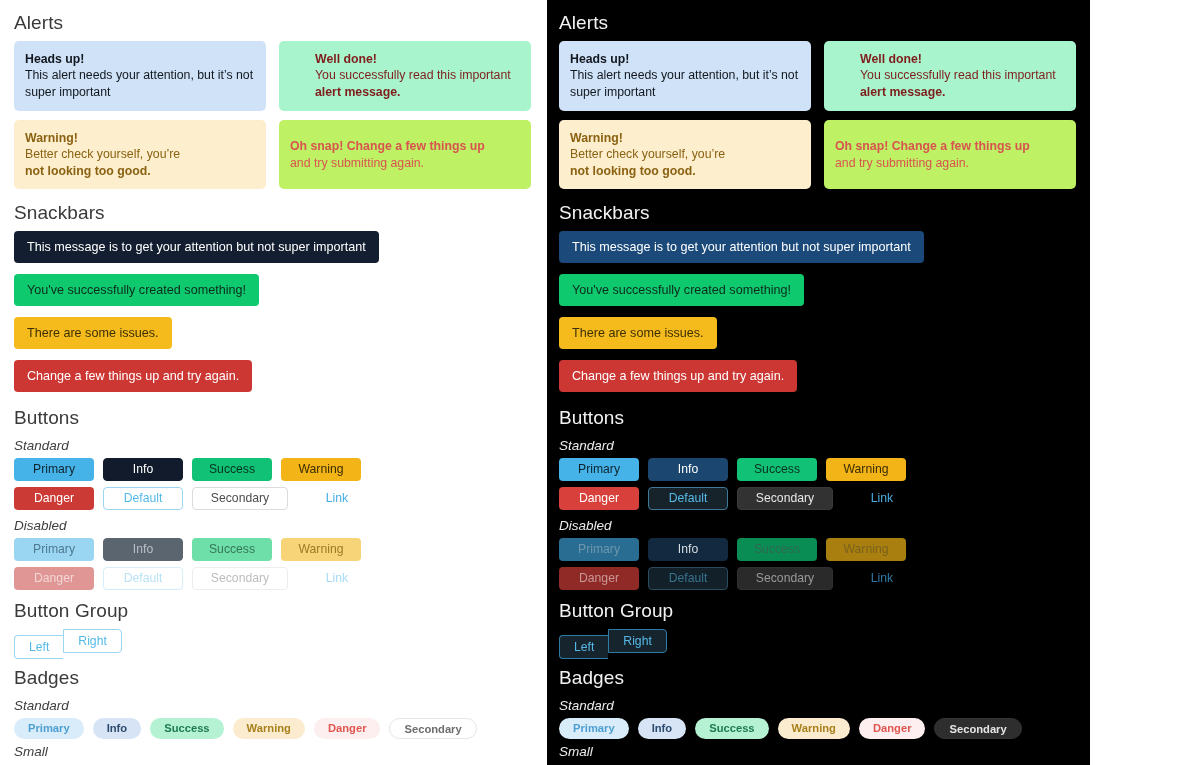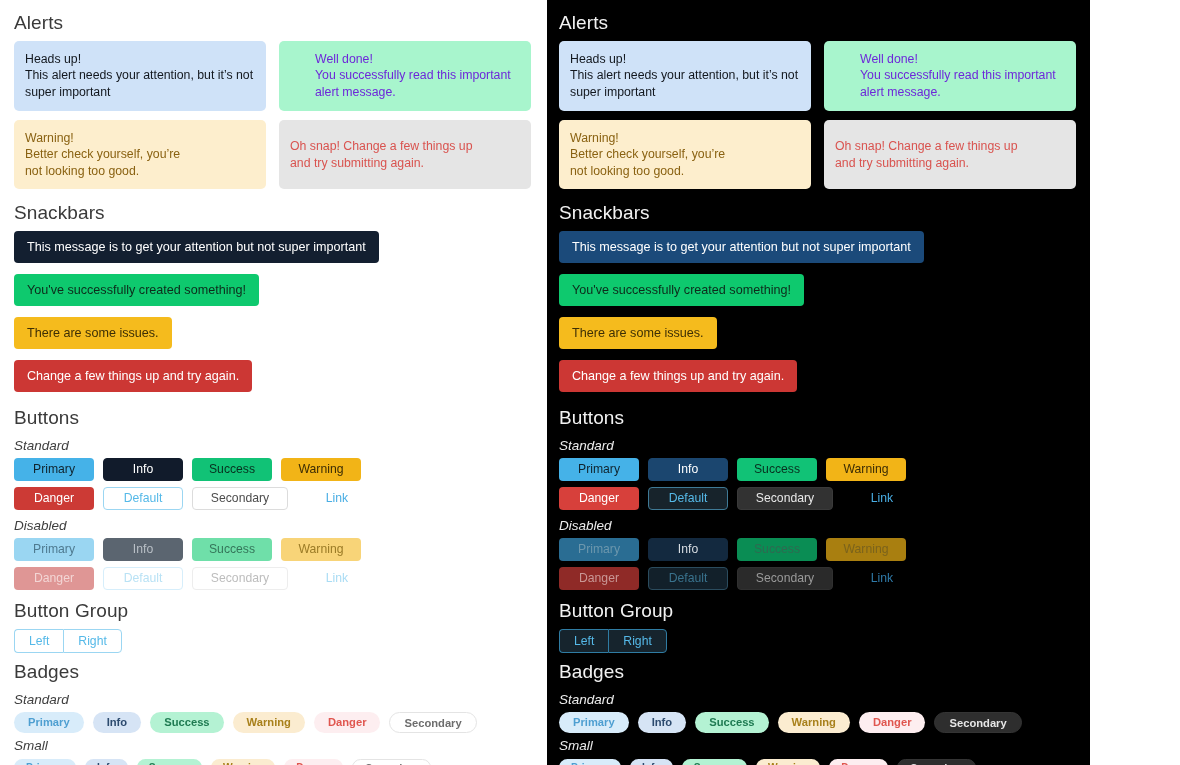--- a/index.html
+++ b/index.html
@@ -26,25 +26,25 @@
   .light h3.sub{color:#3f3f3f;}
   .dark h3.sub{color:#ececec;}
 
   
   .alert-grid{display:grid;grid-template-columns:252px 252px;gap:9px 13px;margin-bottom:9px;}
   .alert{
     border-radius:5px;padding:10px 11px;font-size:12.3px;line-height:1.35;
     box-sizing:border-box;min-height:52px;display:flex;align-items:center;
   }
   .alert span{display:block;}
-  .alert b{font-weight:400;}
+  .alert b{font-weight:700;}
   .a-info{background:#cfe2f8;color:#13181f;}
-  .a-success{background:#a8f5cd;color:#6d28d9;padding-left:36px;}
+  .a-success{background:#a8f5cd;color:#7f1d1d;padding-left:36px;}
   .a-warning{background:#fdeecd;color:#8a6212;}
-  .a-danger{background:#e5e5e5;color:#d9534f;}
+  .a-danger{background:#bef264;color:#d9534f;}
 
   
   .snack{
     display:inline-block;border-radius:4px;font-size:12.6px;
     padding:9px 13px;margin-bottom:11px;box-sizing:border-box;
   }
   .snackrow{display:block;}
   .light .s-info{background:#131f30;color:#ffffff;}
   .dark  .s-info{background:#1b4a7a;color:#ffffff;}
   .s-success{background:#0ec96e;color:#0d2b1b;}
@@ -98,21 +98,21 @@
   .dark .d-default{background:#12202a;color:#39728d;border-color:#2b4c5e;}
   .dark .d-secondary{background:#2a2a2a;color:#9a9a9a;border-color:#303030;}
   .dark .d-link{background:transparent;color:#2f7aa8;border-color:transparent;}
 
   
   .bgroup{display:inline-flex;margin-bottom:4px;}
   .bgroup .gbtn{
     font-size:12.2px;height:24px;line-height:22px;padding:0 14px;
     box-sizing:border-box;border:1px solid #9bd6f2;
   }
-  .bgroup .gbtn:first-child{border-radius:4px 0 0 4px;border-right-width:0;}
+  .bgroup .gbtn:first-child{border-radius:4px 0 0 4px;border-right-width:0;margin-top:6px;}
   .bgroup .gbtn:last-child{border-radius:0 4px 4px 0;}
   .light .bgroup .gbtn{background:#ffffff;color:#55b9e8;}
   .dark  .bgroup .gbtn{background:#16242d;color:#55b9e8;border-color:#2f7ca3;}
 
   
   .badgerow{display:flex;align-items:center;margin-bottom:3px;}
   .badge{
     border-radius:999px;text-align:center;box-sizing:border-box;white-space:nowrap;
     font-weight:700;
   }

